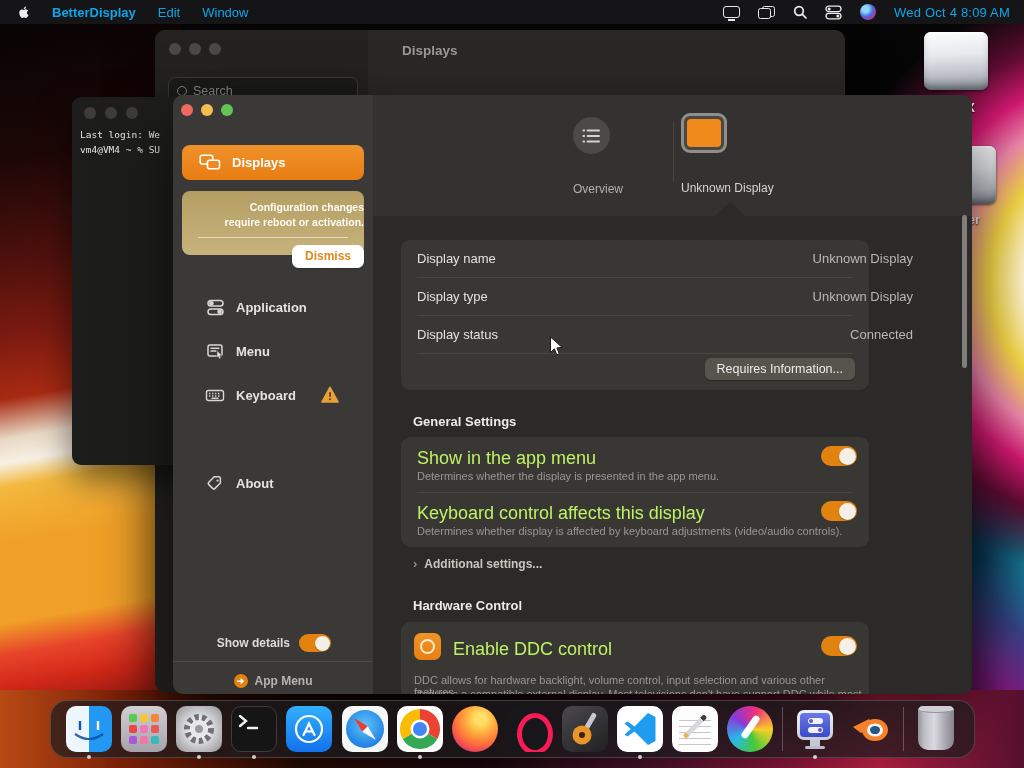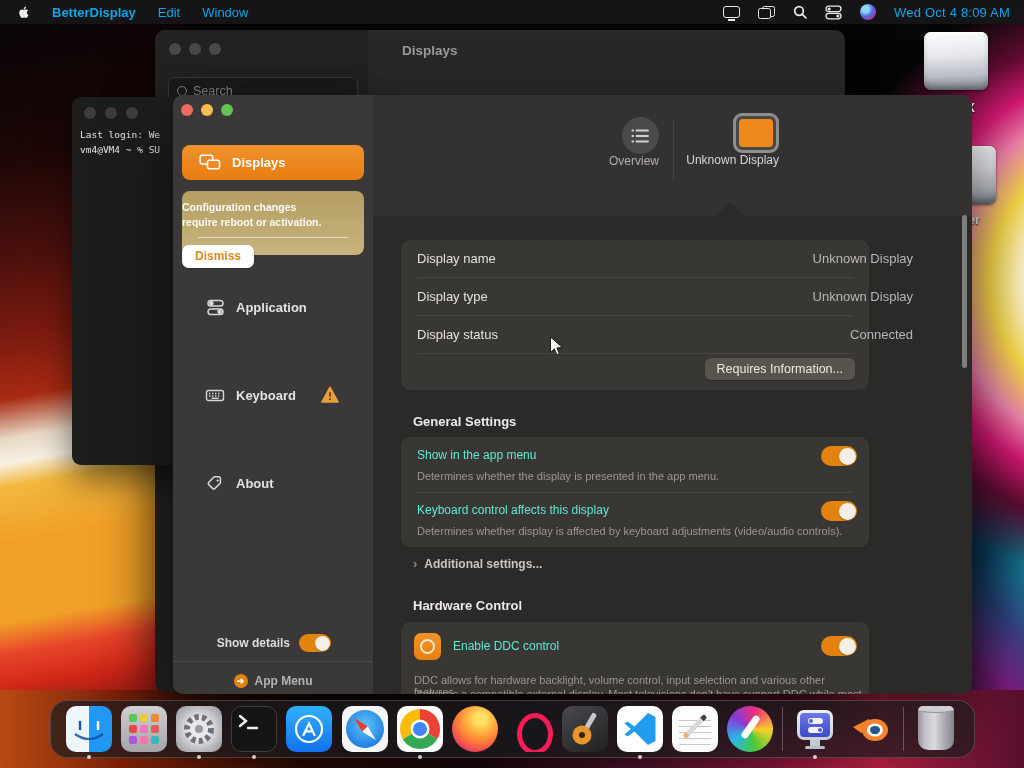--- a/index.html
+++ b/index.html
@@ -70,21 +70,21 @@
 
   
   .sb { position:absolute; left:0; top:0; width:200px; height:100%; background:#3a3938; }
   .traffic { position:absolute; left:8px; top:9px; display:flex; gap:8px; }
   .tl { width:12px; height:12px; border-radius:50%; }
   .tl.red{background:#ee6a5f;} .tl.yel{background:#f5bd4f;} .tl.grn{background:#61c455;}
   .sb-displays { position:absolute; left:9px; top:50px; width:182px; height:35px; border-radius:8px;
     background:linear-gradient(180deg,#f0922c,#e87d12); display:flex; align-items:center; gap:11px; padding-left:17px;
     color:#fff; font-size:13px; font-weight:bold; cursor:default; }
   .notice { position:absolute; left:9px; top:96px; width:182px; height:64px; border-radius:8px;
-    background:linear-gradient(180deg,#b49e63,#c7b37c); text-align:left; color:#fdfbf6;
+    background:linear-gradient(180deg,#b49e63,#c7b37c); text-align:right; color:#fdfbf6;
     font-size:10.5px; font-weight:bold; line-height:15px; padding-top:9px; }
   .notice hr { border:none; border-top:1px solid rgba(255,255,255,.55); margin:7px 16px 0 16px; }
   .dismiss-btn { display:inline-block; margin-top:7px; background:#fff; color:#e1891c; font-size:12px;
     font-weight:bold; border-radius:6.5px; padding:4px 13px; box-shadow:0 1px 2px rgba(0,0,0,.2); }
   .sb-item { position:absolute; left:0; width:200px; height:28px; display:flex; align-items:center; }
   .sb-item .sicon { position:absolute; left:32px; width:20px; height:20px; display:flex; align-items:center; justify-content:center; }
   .sb-item .slabel { position:absolute; left:63px; color:#e5e3e0; font-size:13px; font-weight:600; }
   .sb-badge { position:absolute; left:147px; width:20px; height:20px; }
   .sb-show { position:absolute; left:0; top:539px; width:158px; display:flex; align-items:center; justify-content:flex-end; gap:9px; }
   .sb-show .slabel2 { color:#dedcd9; font-size:12px; font-weight:600; }
@@ -97,21 +97,21 @@
   
   .tgl { width:36px; height:20px; border-radius:10px; background:#e2820f; position:relative; flex:none; }
   .tgl::after { content:''; position:absolute; top:1.5px; right:1.5px; width:17px; height:17px; border-radius:50%;
     background:#f4efe7; box-shadow:0 1px 1px rgba(0,0,0,.3); }
   .tgl.sm { width:32px; height:18px; }
   .tgl.sm::after { width:15px; height:15px; }
 
   
   .content { position:absolute; left:200px; top:0; width:599px; height:100%; background:#2b2a28; }
   .c-header { position:absolute; left:0; top:0; width:599px; height:121px; background:#343231; }
-  .tab { position:absolute; top:22px; display:flex; flex-direction:column; align-items:flex-end; gap:0; }
+  .tab { position:absolute; top:22px; display:flex; flex-direction:column; align-items:flex-start; gap:28px; }
   .tab .tlabel { font-size:12px; }
   .tab-overview { left:200px; width:86px; }
   .tab-overview .tlabel { color:#b2b0ac; }
   .ov-circle { width:37px; height:37px; border-radius:50%; background:#4c4a48; display:flex; align-items:center; justify-content:center; }
   .tab-display { left:308px; width:98px; top:18px; }
   .tab-display .tlabel { color:#d6d4d0; }
   .td-outer { width:46px; height:40px; border:3px solid #908e8a; border-radius:9px; background:#4a4846; padding:3px; }
   .td-inner { width:100%; height:100%; background:#f08a1c; border-radius:4px; }
   .tab-vsep { position:absolute; left:300px; top:26px; width:1px; height:60px; background:#474542; }
   .tab-pointer { position:absolute; left:342px; top:107px; width:0; height:0;
@@ -121,21 +121,21 @@
   .info-card { top:145px; height:150px; }
   .info-row { position:absolute; left:0; width:528px; height:37px; display:flex; align-items:center; justify-content:space-between; padding:0 16px; }
   .info-row .lbl { color:#e4e2df; font-size:13px; }
   .info-row .val { color:#b9b7b3; font-size:13px; }
   .hairline { position:absolute; left:16px; right:16px; height:1px; background:rgba(255,255,255,.08); }
   .info-btn { position:absolute; right:14px; top:118px; background:#57544e; color:#eceae6; font-size:12.5px;
     border-radius:6px; padding:4px 12px; box-shadow:0 1px 1px rgba(0,0,0,.25); }
 
   .sect-title { position:absolute; left:40px; color:#edebe8; font-size:13px; font-weight:bold; }
   .set-card2 { top:342px; height:110px; }
-  .set-row-title { position:absolute; left:16px; color:#5eead4; font-size:12px; }
+  .set-row-title { position:absolute; left:16px; color:#bef264; font-size:18px; }
   .set-row-desc { position:absolute; left:16px; color:#9a9791; font-size:11px; }
   .set-tgl { position:absolute; right:12px; }
 
   .additional { position:absolute; left:40px; top:461px; display:flex; align-items:center; gap:7px;
     color:#c9c6c1; font-size:12px; font-weight:600; }
   .additional .chev { color:#8f8d89; font-size:13px; font-weight:bold; }
 
   .ddc-card { top:527px; height:100px; }
   .ddc-icon { position:absolute; left:13px; top:11px; width:27px; height:27px; border-radius:7px;
     background:linear-gradient(180deg,#f09428,#e87f12); display:flex; align-items:center; justify-content:center; }
@@ -256,20 +256,33 @@
             <rect x="2" y="2.5" width="15" height="5.6" rx="2.8"></rect>
                 <rect x="2" y="10.9" width="15" height="5.6" rx="2.8"></rect>
             <circle cx="5.4" cy="5.3" r="1.6" fill="#d9d7d3"></circle>
                 <circle cx="13.6" cy="13.7" r="1.6" fill="#d9d7d3"></circle>
               </g>
             </svg>
         </span>
         <span class="slabel">Application</span>
       </div>
 
+      <div class="sb-item" style="top:242px;">
+        <span class="sicon">
+          <svg width="19" height="19" viewBox="0 0 19 19">
+              <g fill="none" stroke="#d9d7d3" stroke-width="1.5">
+            <rect x="2" y="3" width="14" height="11" rx="2"></rect>
+                <line x1="4.5" y1="6.3" x2="13.5" y2="6.3"></line>
+                <line x1="4.5" y1="9" x2="10.5" y2="9"></line>
+              </g>
+            <path d="M11 8.5 l5 5 -2.1 .3 1.1 2.4 -1.6 .7 -1.1 -2.4 -1.5 1.4 z" fill="#e8e6e2" stroke="#3a3938" stroke-width=".6"></path>
+            </svg>
+        </span>
+        <span class="slabel">Menu</span>
+      </div>
 
       <div class="sb-item" style="top:286px;">
         <span class="sicon">
           <svg width="20" height="19" viewBox="0 0 20 19">
               <g fill="none" stroke="#d9d7d3" stroke-width="1.4">
             <rect x="1.5" y="4.5" width="17" height="10" rx="2"></rect>
             <line x1="4" y1="7.5" x2="16" y2="7.5" stroke-dasharray="1.4 1.6"></line>
             <line x1="4" y1="10" x2="16" y2="10" stroke-dasharray="1.4 1.6"></line>
             <line x1="6.5" y1="12.3" x2="13.5" y2="12.3"></line>
               </g>

